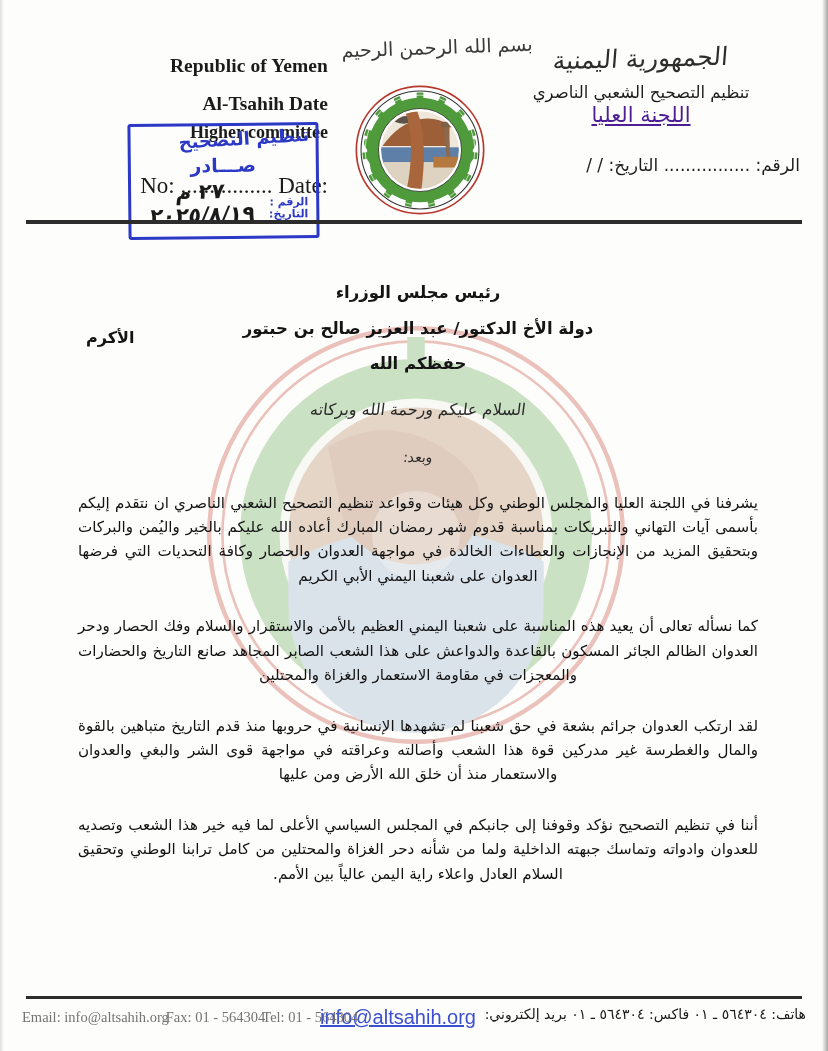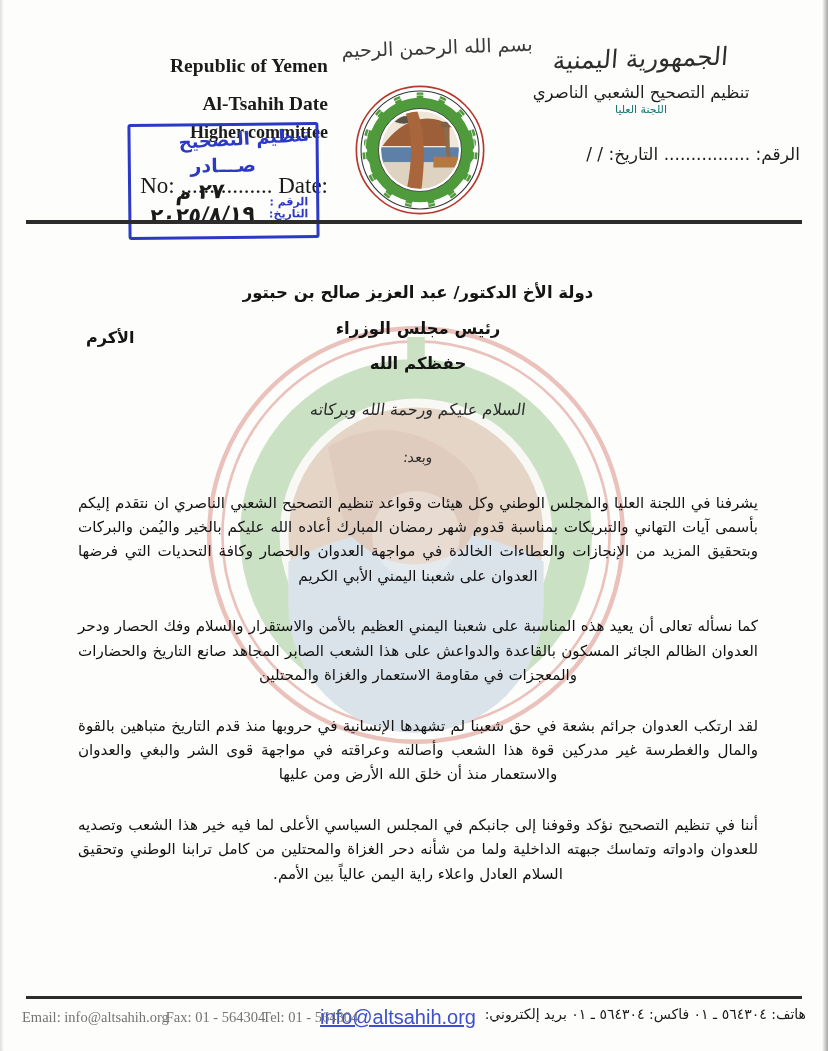--- a/index.html
+++ b/index.html
@@ -105,22 +105,23 @@
     margin-bottom: 10px;
   }
   .hdr-right .org1 {
     font-family: "DejaVu Sans", sans-serif;
     font-size: 16.5px;
     color: #1d1d1d;
     margin-bottom: 1px;
   }
   .hdr-right .org2 {
     font-family: "DejaVu Sans", sans-serif;
-    font-size: 11px;
-    color: #0f766e;
+    font-size: 21px;
+    color: #4c1d95;
+    text-decoration: underline;
   }
   .hdr-right .numline-ar {
     margin-top: 28px;
     font-family: "DejaVu Sans", sans-serif;
     font-size: 17px;
     color: #1d1d1d;
     direction: rtl;
     text-align: right;
     padding-right: 6px;
     white-space: nowrap;
@@ -421,22 +422,22 @@
     <div class="st-no">الرقم :</div>
     <div class="st-date">التاريخ:</div>
   </div>
   <div class="hand hand-no">٢٧ م</div>
   <div class="hand hand-date">٢٠٢٥/٨/١٩</div>
 
   <div class="hr-main"></div>
 
   <div class="body-wrap">
     <div class="addr">
+      <div class="a-line">رئيس مجلس الوزراء</div>
       <div class="a-line">دولة الأخ الدكتور/ عبد العزيز صالح بن حبتور</div>
-      <div class="a-line">رئيس مجلس الوزراء</div>
       <div class="a-line">حفظكم الله</div>
     </div>
     <div class="akram">الأكرم</div>
 
     <div class="salam">السلام عليكم ورحمة الله وبركاته</div>
     <div class="baad">وبعد:</div>
 
     <div class="para first">يشرفنا في اللجنة العليا والمجلس الوطني وكل هيئات وقواعد تنظيم التصحيح الشعبي الناصري ان نتقدم إليكم بأسمى آيات التهاني والتبريكات بمناسبة قدوم شهر رمضان المبارك أعاده الله عليكم بالخير واليُمن والبركات وبتحقيق المزيد من الإنجازات والعطاءات الخالدة في مواجهة العدوان والحصار وكافة التحديات التي فرضها العدوان على شعبنا اليمني الأبي الكريم</div>
     <div class="para">كما نسأله تعالى أن يعيد هذه المناسبة على شعبنا اليمني العظيم بالأمن والاستقرار والسلام وفك الحصار ودحر العدوان الظالم الجائر المسكون بالقاعدة والدواعش على هذا الشعب الصابر المجاهد صانع التاريخ والحضارات والمعجزات في مقاومة الاستعمار والغزاة والمحتلين</div>
     <div class="para">لقد ارتكب العدوان جرائم بشعة في حق شعبنا لم تشهدها الإنسانية في حروبها منذ قدم التاريخ متباهين بالقوة والمال والغطرسة غير مدركين قوة هذا الشعب وأصالته وعراقته في مواجهة قوى الشر والبغي والعدوان والاستعمار منذ أن خلق الله الأرض ومن عليها</div>

